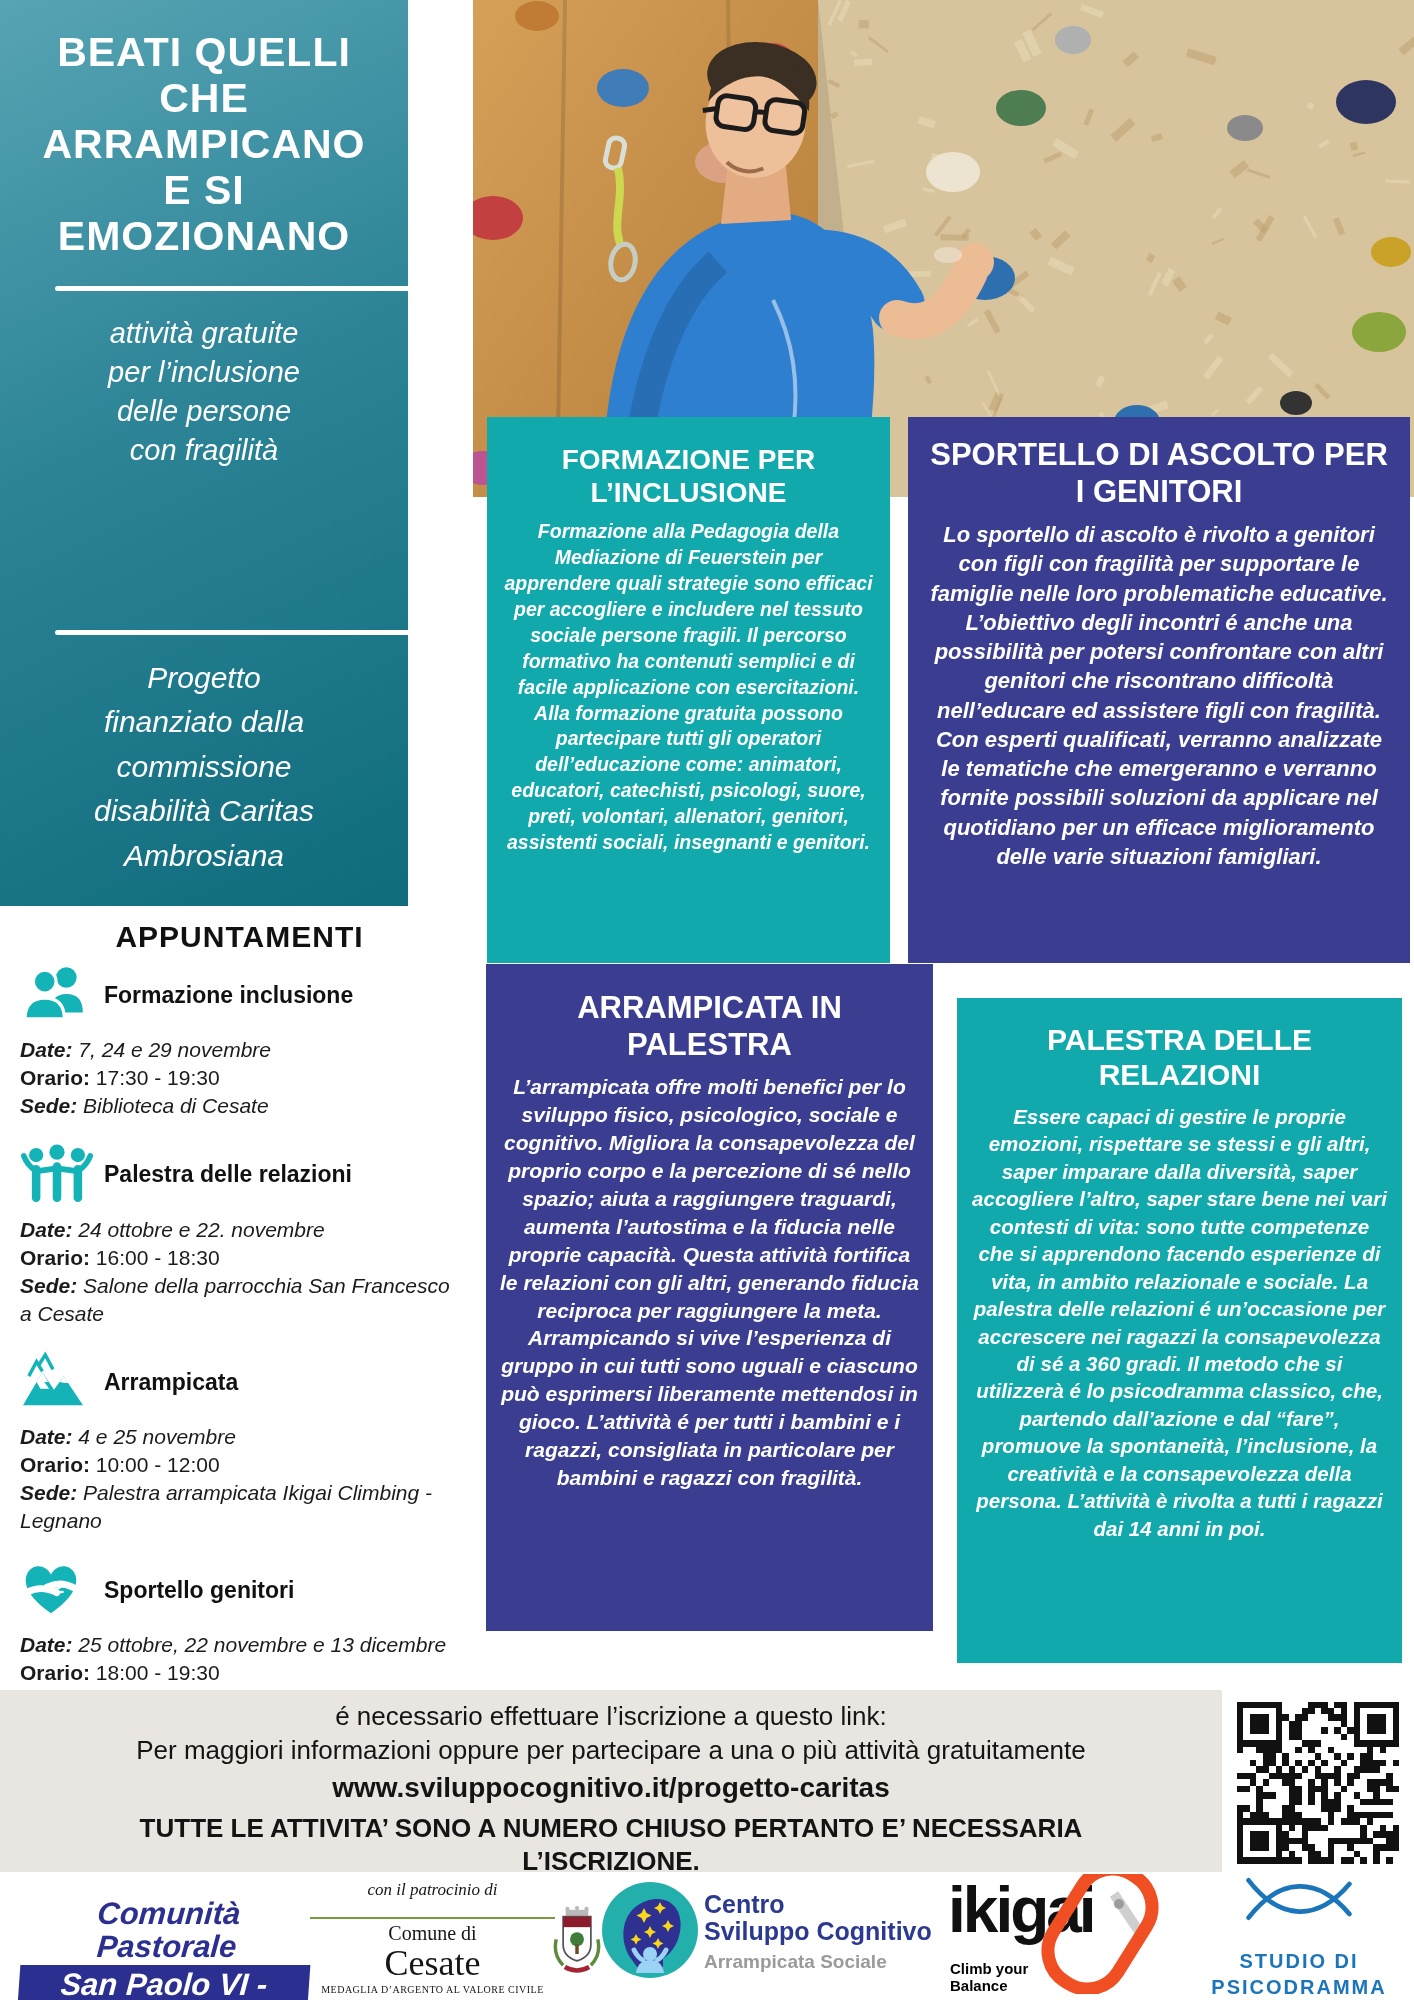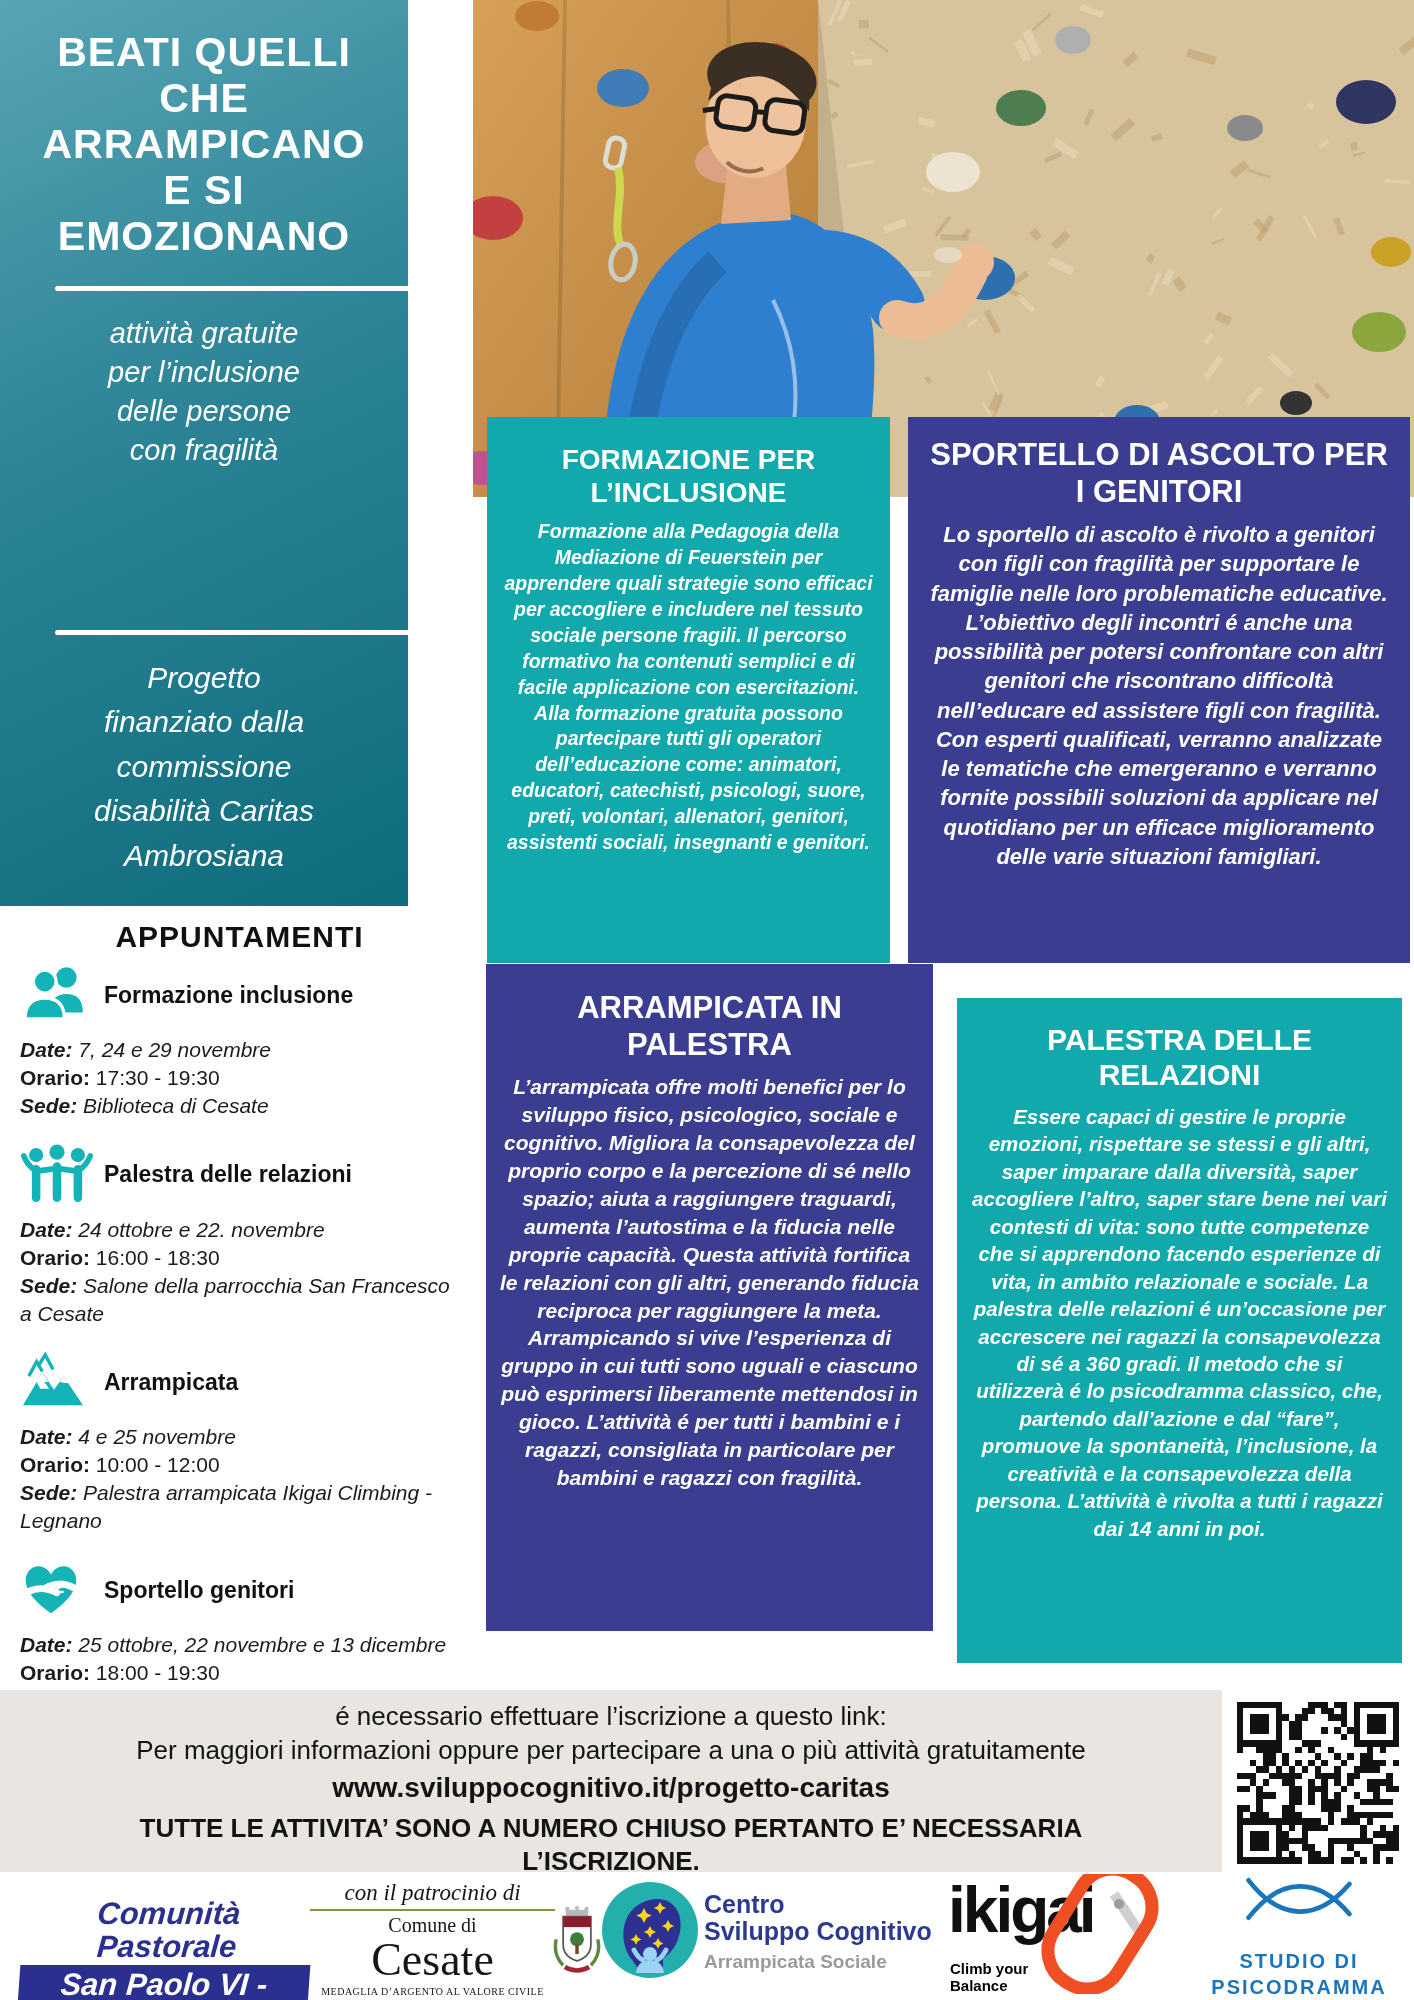--- a/index.html
+++ b/index.html
@@ -60,23 +60,23 @@
   .qr .on{background:#111;}
 
   
   .footer{position:absolute;left:0;top:1872px;width:1414px;height:128px;background:#fff;}
   .logo-cp{position:absolute;left:20px;top:26px;width:290px;text-align:center;
            font-style:italic;font-weight:800;transform:skewX(-4deg);}
   .cp1{color:#2b2f90;font-size:31px;line-height:1.05;}
   .cp2{display:block;background:#2b2f90;color:#fff;font-size:31px;padding:2px 6px 4px;margin-top:2px;}
   .logo-com{position:absolute;left:310px;top:8px;width:245px;text-align:center;
             font-family:"Liberation Serif", serif;color:#161616;}
-  .com-pat{font-style:italic;font-size:23px;border-bottom:2px solid #7a9a3f;padding-bottom:3px;display:block;}
+  .com-pat{font-style:italic;font-size:17px;border-bottom:2px solid #7a9a3f;padding-bottom:17px;display:block;}
   .com-top{font-size:20px;margin-top:3px;}
-  .com-name{font-size:46px;line-height:1.0;}
+  .com-name{font-size:36px;line-height:1.0;}
   .com-medal{font-size:10px;letter-spacing:.5px;margin-top:3px;}
   .com-crest{position:absolute;right:-48px;top:24px;}
   .logo-csc{position:absolute;left:600px;top:8px;display:flex;gap:4px;align-items:center;}
   .csc-name{font-size:25px;font-weight:800;color:#2b3990;line-height:1.08;white-space:pre-line;text-align:left;}
   .csc-sub{font-size:19px;font-weight:700;color:#9a9a9a;margin-top:6px;text-align:left;}
   .logo-ik{position:absolute;left:948px;top:6px;width:230px;height:118px;}
   .ik-word{font-size:64px;font-weight:900;color:#101010;letter-spacing:-3px;line-height:1;}
   .ik-carabiner{position:absolute;left:78px;top:-4px;}
   .ik-tag{position:absolute;left:2px;bottom:2px;font-size:15px;font-weight:800;line-height:1.15;white-space:pre-line;}
   .logo-sp{position:absolute;left:1192px;top:2px;width:214px;text-align:center;color:#1b75bb;}

